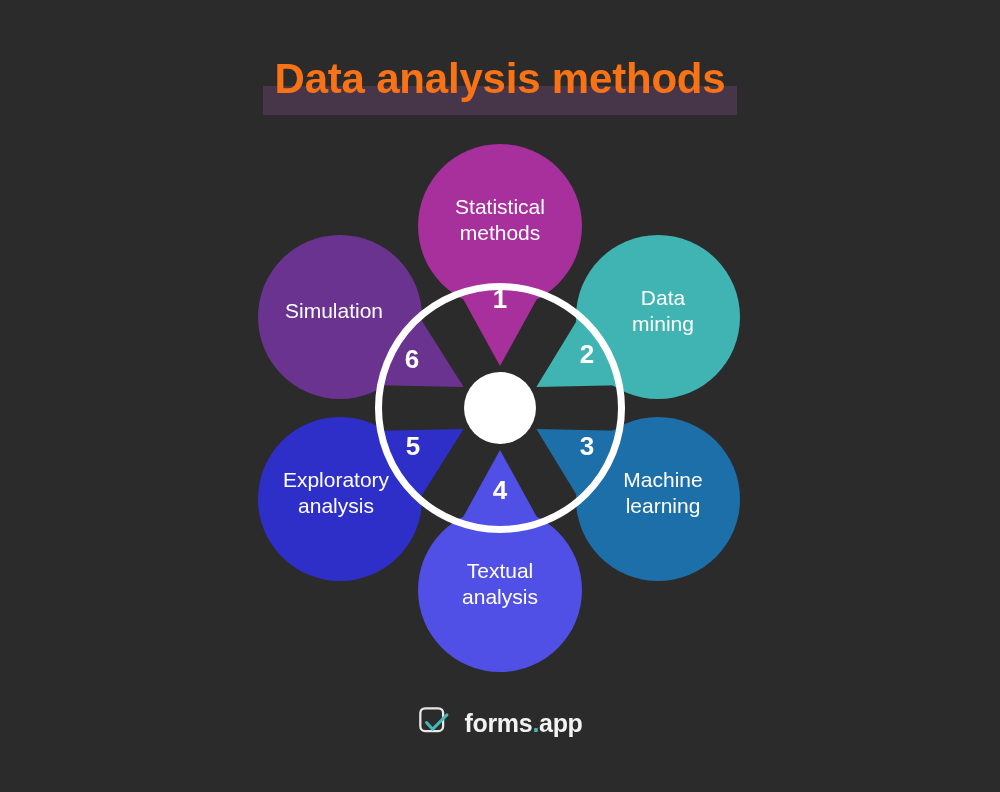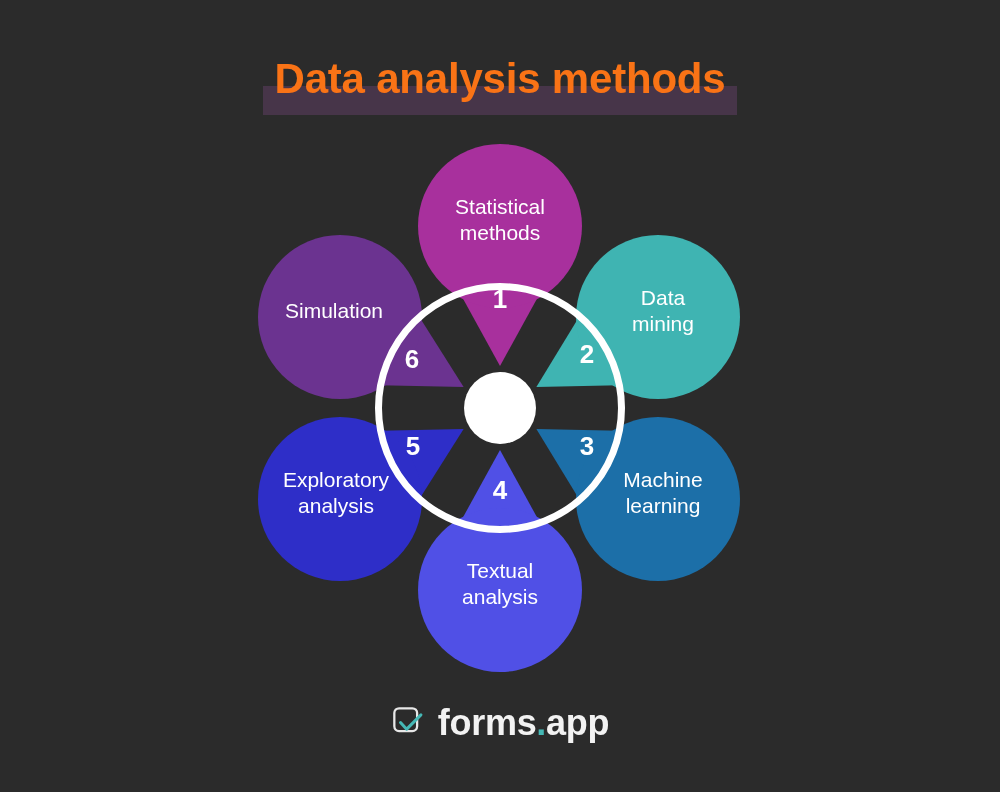--- a/index.html
+++ b/index.html
@@ -93,21 +93,21 @@
     align-items: center;
     justify-content: center;
     gap: 9px;
   }
   #logo-mark {
     display: block;
     width: 38px;
     height: 38px;
   }
   #logo-wordmark {
-    font-size: 36px;
+    font-size: 25px;
     font-weight: bold;
     color: #f2f2f2;
     letter-spacing: -0.3px;
     line-height: 30px;
   }
   #logo-wordmark .dot { color: #45b8b5; }
 </style>
 </head>
 <body>
 

